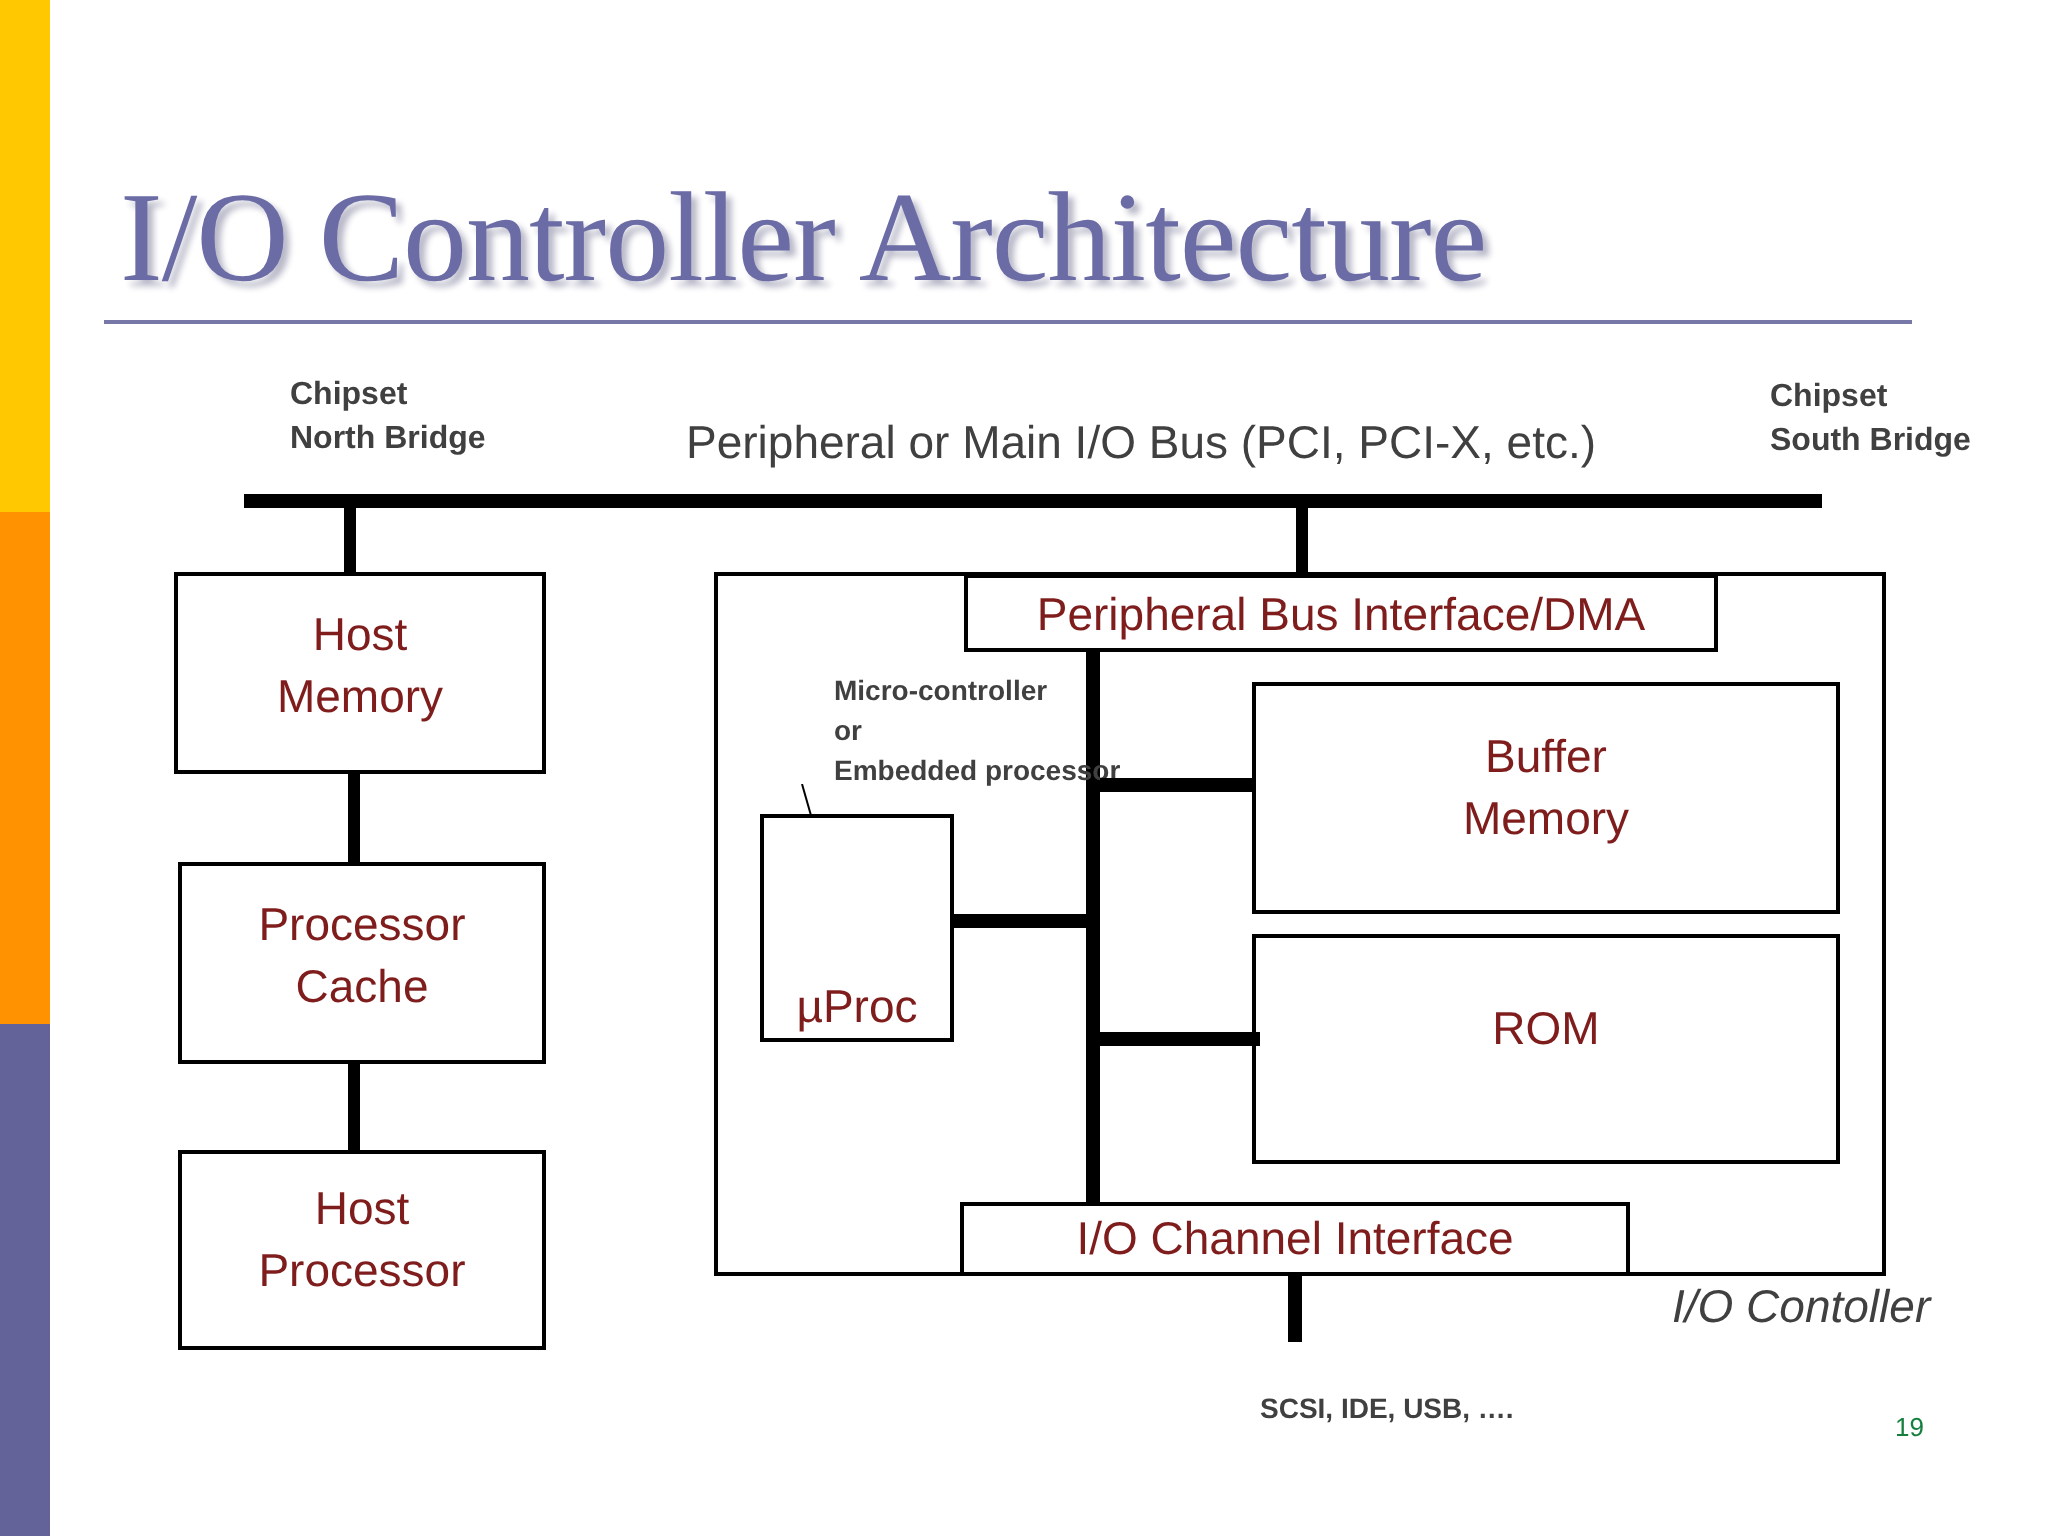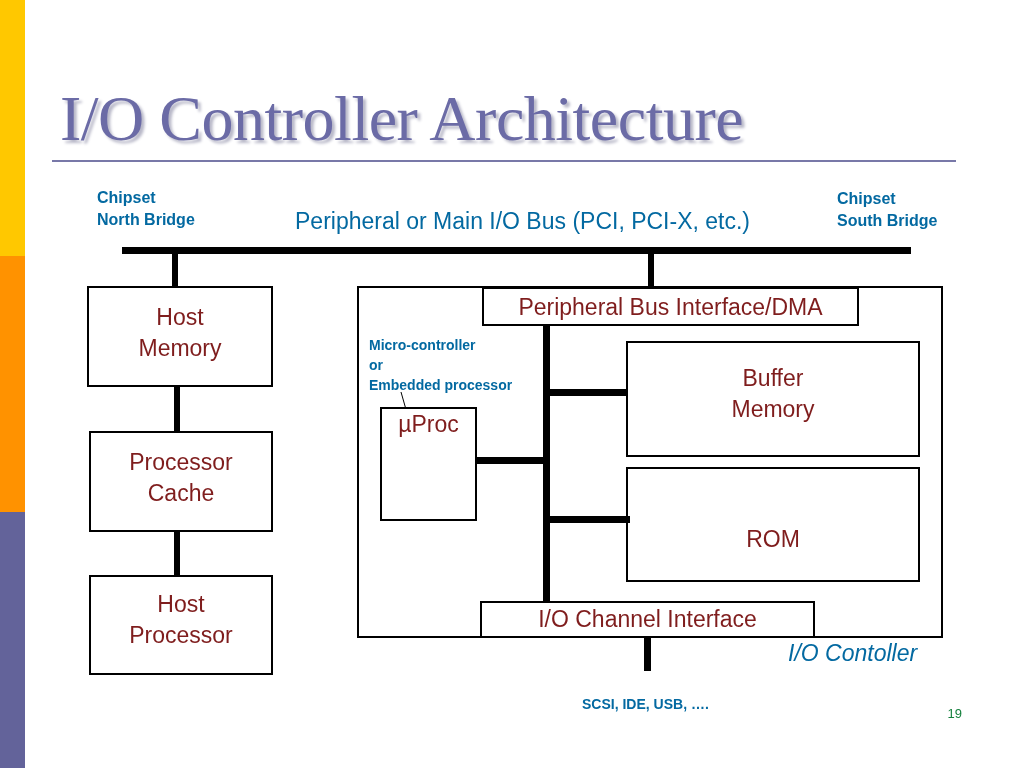--- a/index.html
+++ b/index.html
@@ -3,21 +3,21 @@
 <meta charset="utf-8">
 <style>
   html, body { margin:0; padding:0; }
   body { width:1024px; height:768px; position:relative; background:#ffffff; overflow:hidden; font-family:"Liberation Sans", sans-serif; }
   .sidebar { position:absolute; left:0; width:25px; }
   .sb1 { top:0; height:256px; background:#ffc800; }
   .sb2 { top:256px; height:256px; background:#ff9200; }
   .sb3 { top:512px; height:256px; background:#63639a; }
   .title { position:absolute; left:60px; top:82px; font-family:"Liberation Serif", serif; font-size:64px; color:#6b6ba6; text-shadow:3px 3px 3px #b8b8c8; white-space:nowrap; letter-spacing:-0.5px; }
   .title-rule { position:absolute; left:52px; top:160px; width:904px; height:2px; background:#7878a8; }
-  .lbl { position:absolute; white-space:nowrap; color:#0369a1; }
+  .lbl { position:absolute; white-space:nowrap; color:#404040;margin-left:48px; }
   .bold-sm { font-weight:bold; font-size:16px; line-height:22px; }
   .bold-xs { font-weight:bold; font-size:14px; line-height:20px; }
   .big { font-size:23px; }
   .box { position:absolute; border:2px solid #000; background:#fff; box-sizing:border-box; display:flex; align-items:center; justify-content:center; text-align:center; font-size:23px; line-height:31px; color:#7f1d1d; }
   .line { position:absolute; background:#000; }
   .pagenum { position:absolute; right:62px; top:706px; font-size:13px; color:#15803d; }
 </style>
 </head>
 <body>
 
@@ -73,34 +73,34 @@
 
 <div class="lbl bold-xs" style="left:369px;top:335px;">
   <div>Micro-controller</div>
   <div>or</div>
   <div>Embedded processor</div>
 </div>
 <svg style="position:absolute;left:398px;top:392px;" width="20" height="40">
   <line x1="3" y1="0" x2="13" y2="35" stroke="#000" stroke-width="1"></line>
 </svg>
 
-<div class="box" style="left:380px;top:407px;width:97px;height:114px;align-items:flex-start;">
+<div class="box" style="left:380px;top:407px;width:97px;height:114px;align-items:flex-end;">
   <span>µProc</span>
 </div>
 <div class="line" style="left:477px;top:457px;width:70px;height:7px;"></div>
 
 <div class="box" style="left:626px;top:341px;width:294px;height:116px;align-items:flex-start;padding-top:20px;">
   <div>
       <div>Buffer</div>
       <div>Memory</div>
     </div>
 </div>
 <div class="line" style="left:550px;top:389px;width:76px;height:7px;"></div>
 
-<div class="box" style="left:626px;top:467px;width:294px;height:115px;align-items:center;padding-top:30px;">
+<div class="box" style="left:626px;top:467px;width:294px;height:115px;align-items:flex-start;padding-top:30px;">
   <span>ROM</span>
 </div>
 <div class="line" style="left:550px;top:516px;width:80px;height:7px;"></div>
 
 <div class="box" style="left:480px;top:601px;width:335px;height:37px;line-height:33px;">
   <span>I/O Channel Interface</span>
 </div>
 <div class="line" style="left:644px;top:638px;width:7px;height:33px;"></div>
 
 <div class="lbl big" style="left:788px;top:640px;font-style:italic;">I/O Contoller</div>

